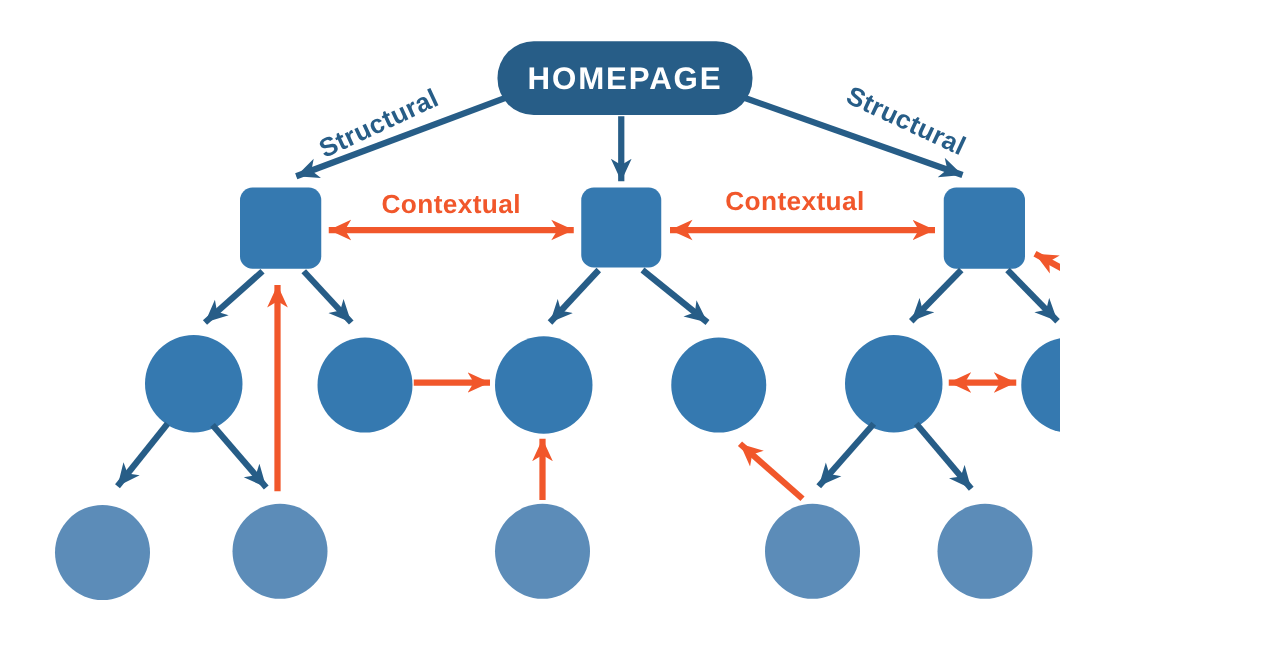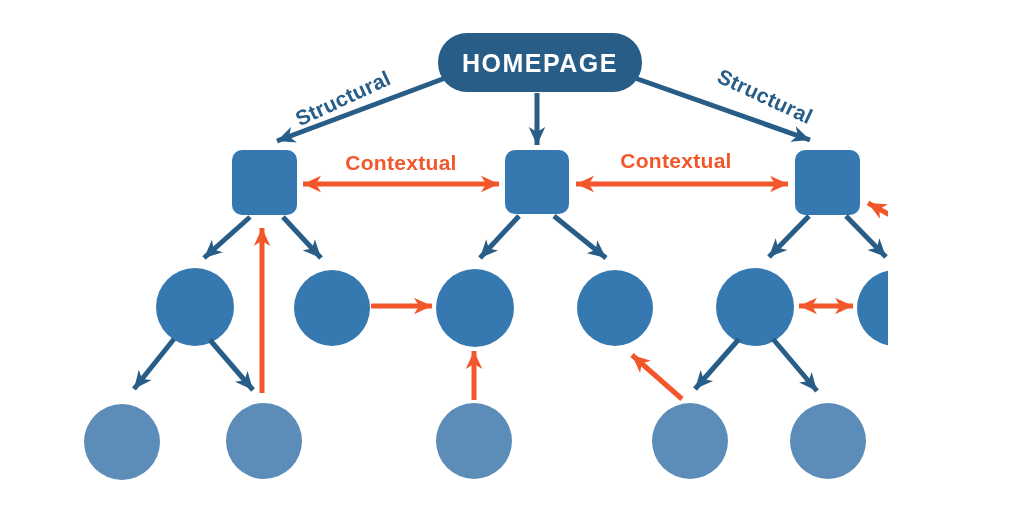--- a/index.html
+++ b/index.html
@@ -3,21 +3,20 @@
 <meta charset="utf-8">
 <style>
   html, body { margin: 0; padding: 0; background: #ffffff; }
   .stage {
     position: relative;
     width: 848px;
     height: 529px;
     background: #ffffff;
     overflow: hidden;
     font-family: "Liberation Sans", sans-serif;
-    padding-left: 40px;
   }
   svg { display: block; }
   svg text {
     font-family: "Liberation Sans", sans-serif;
     user-select: none;
   }
   .homepage-label {
     font-size: 25px;
     font-weight: bold;
     letter-spacing: 1.5px;

